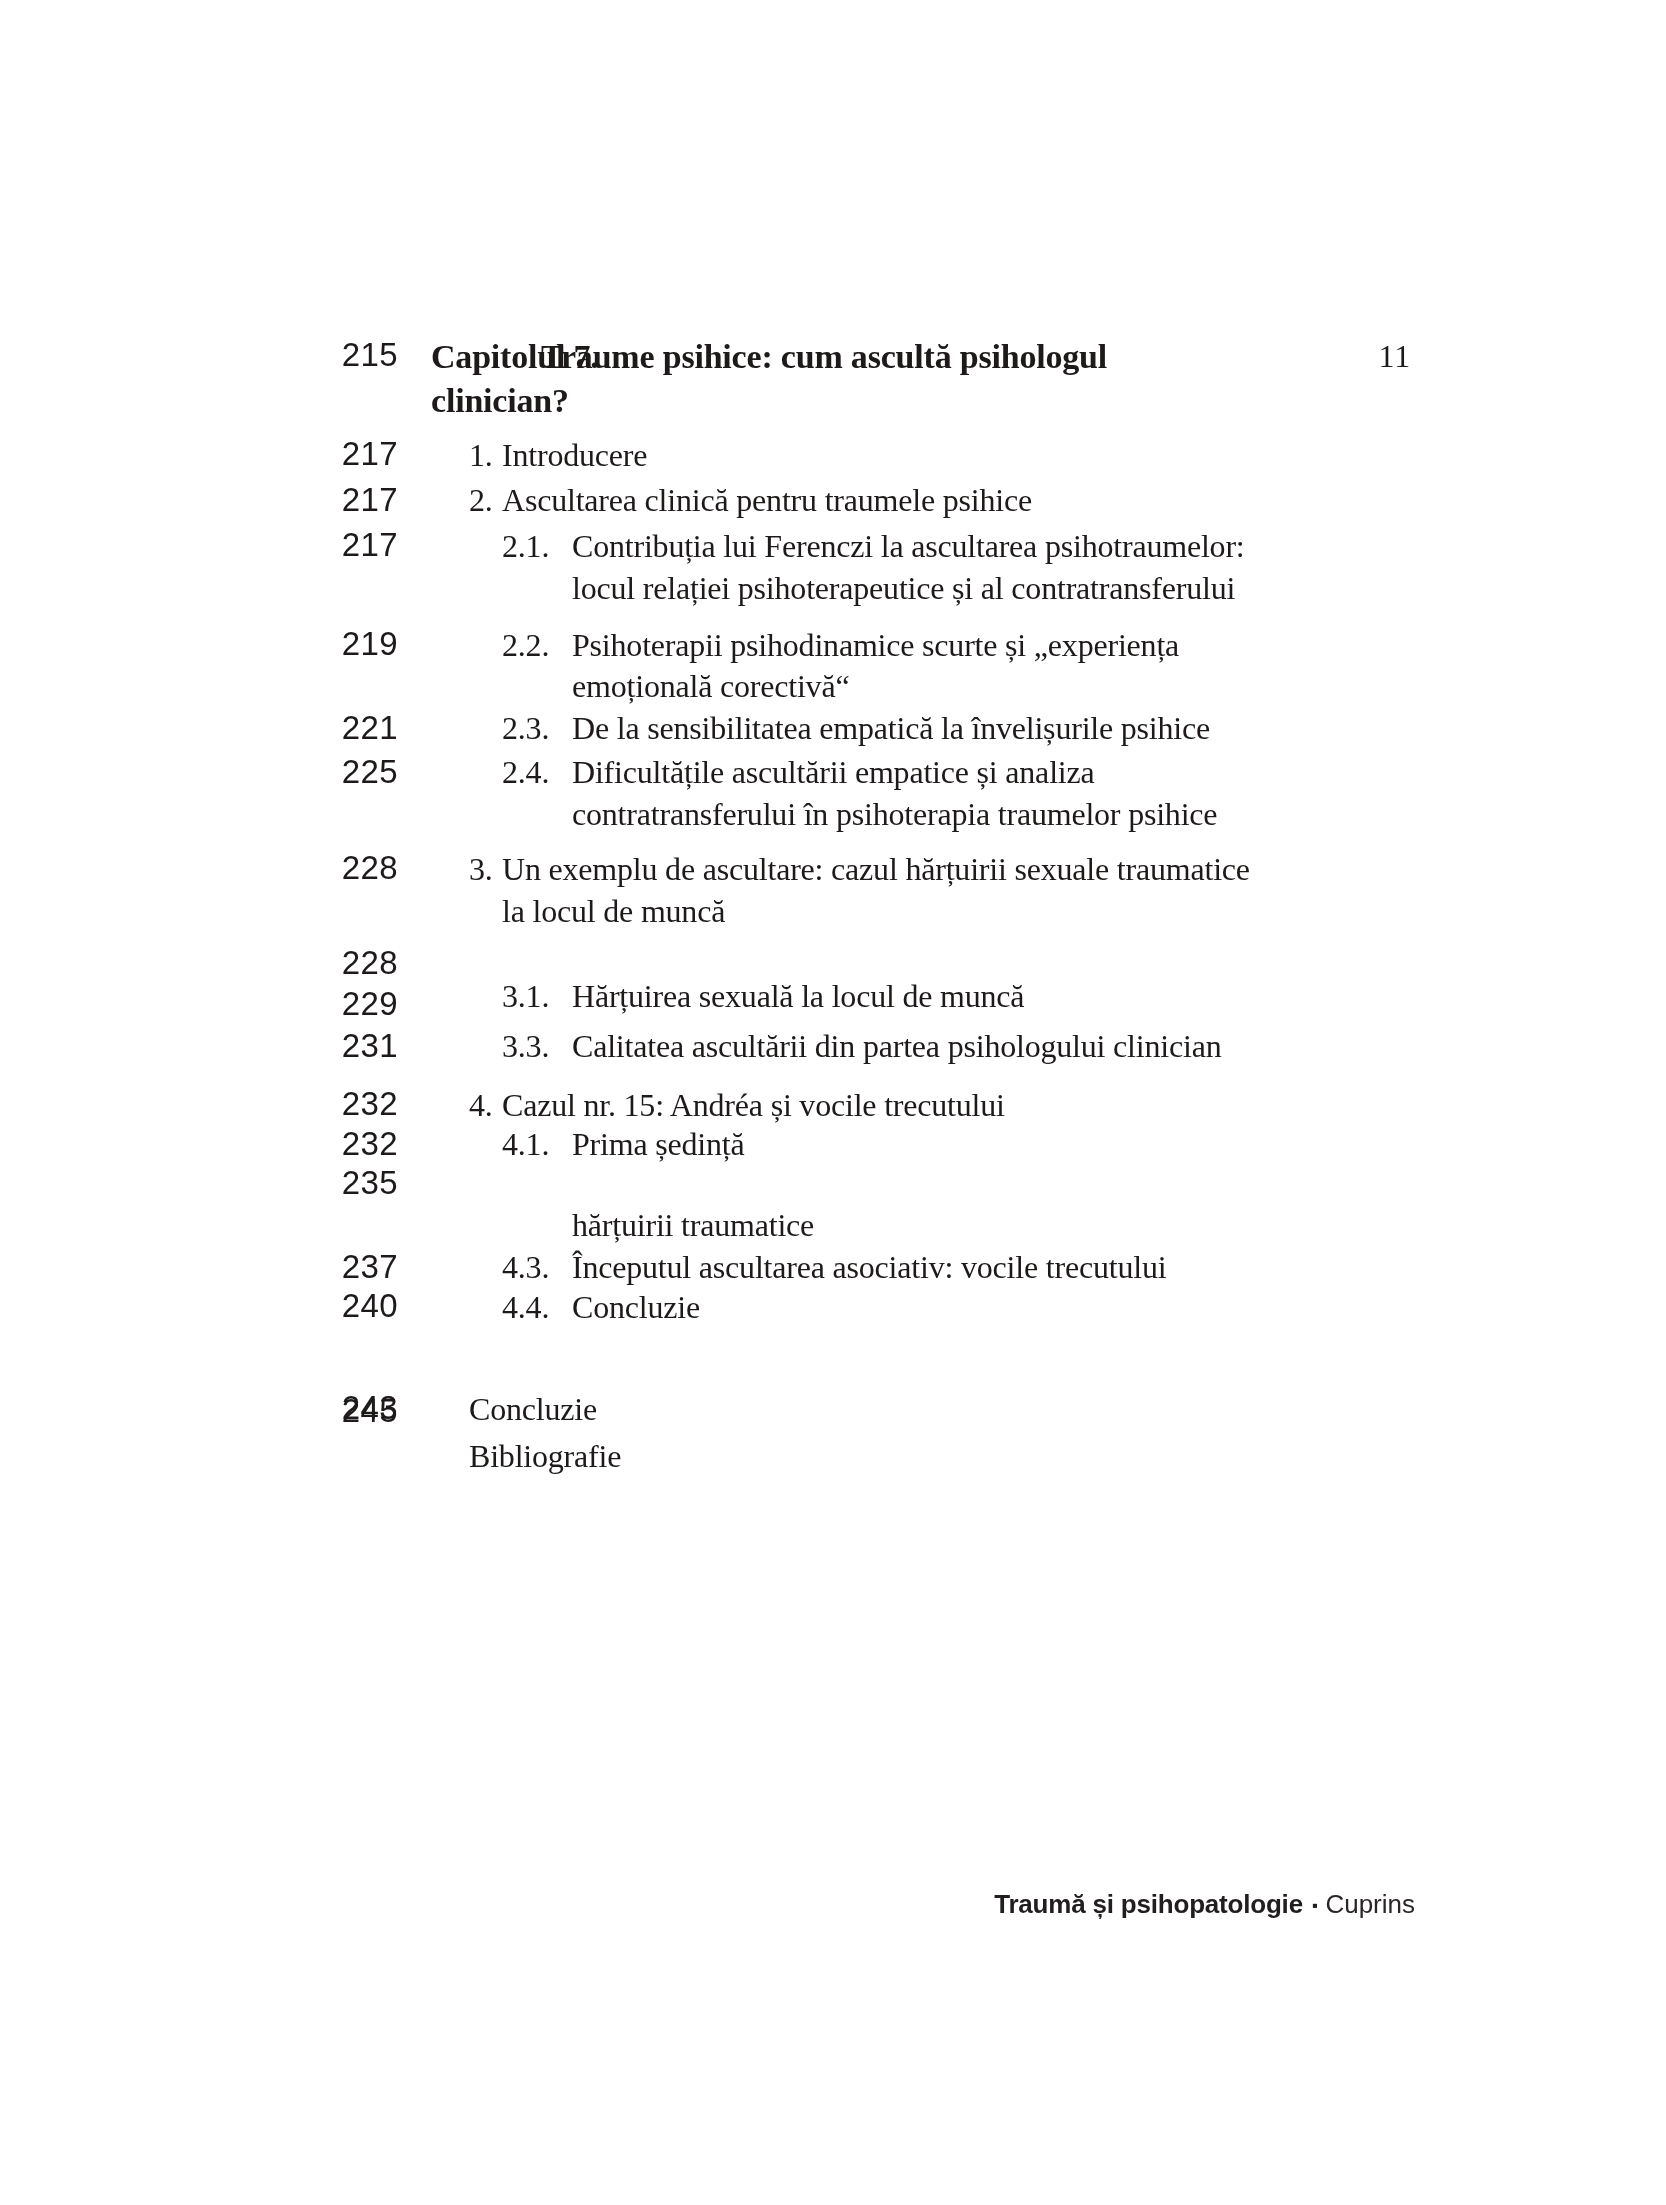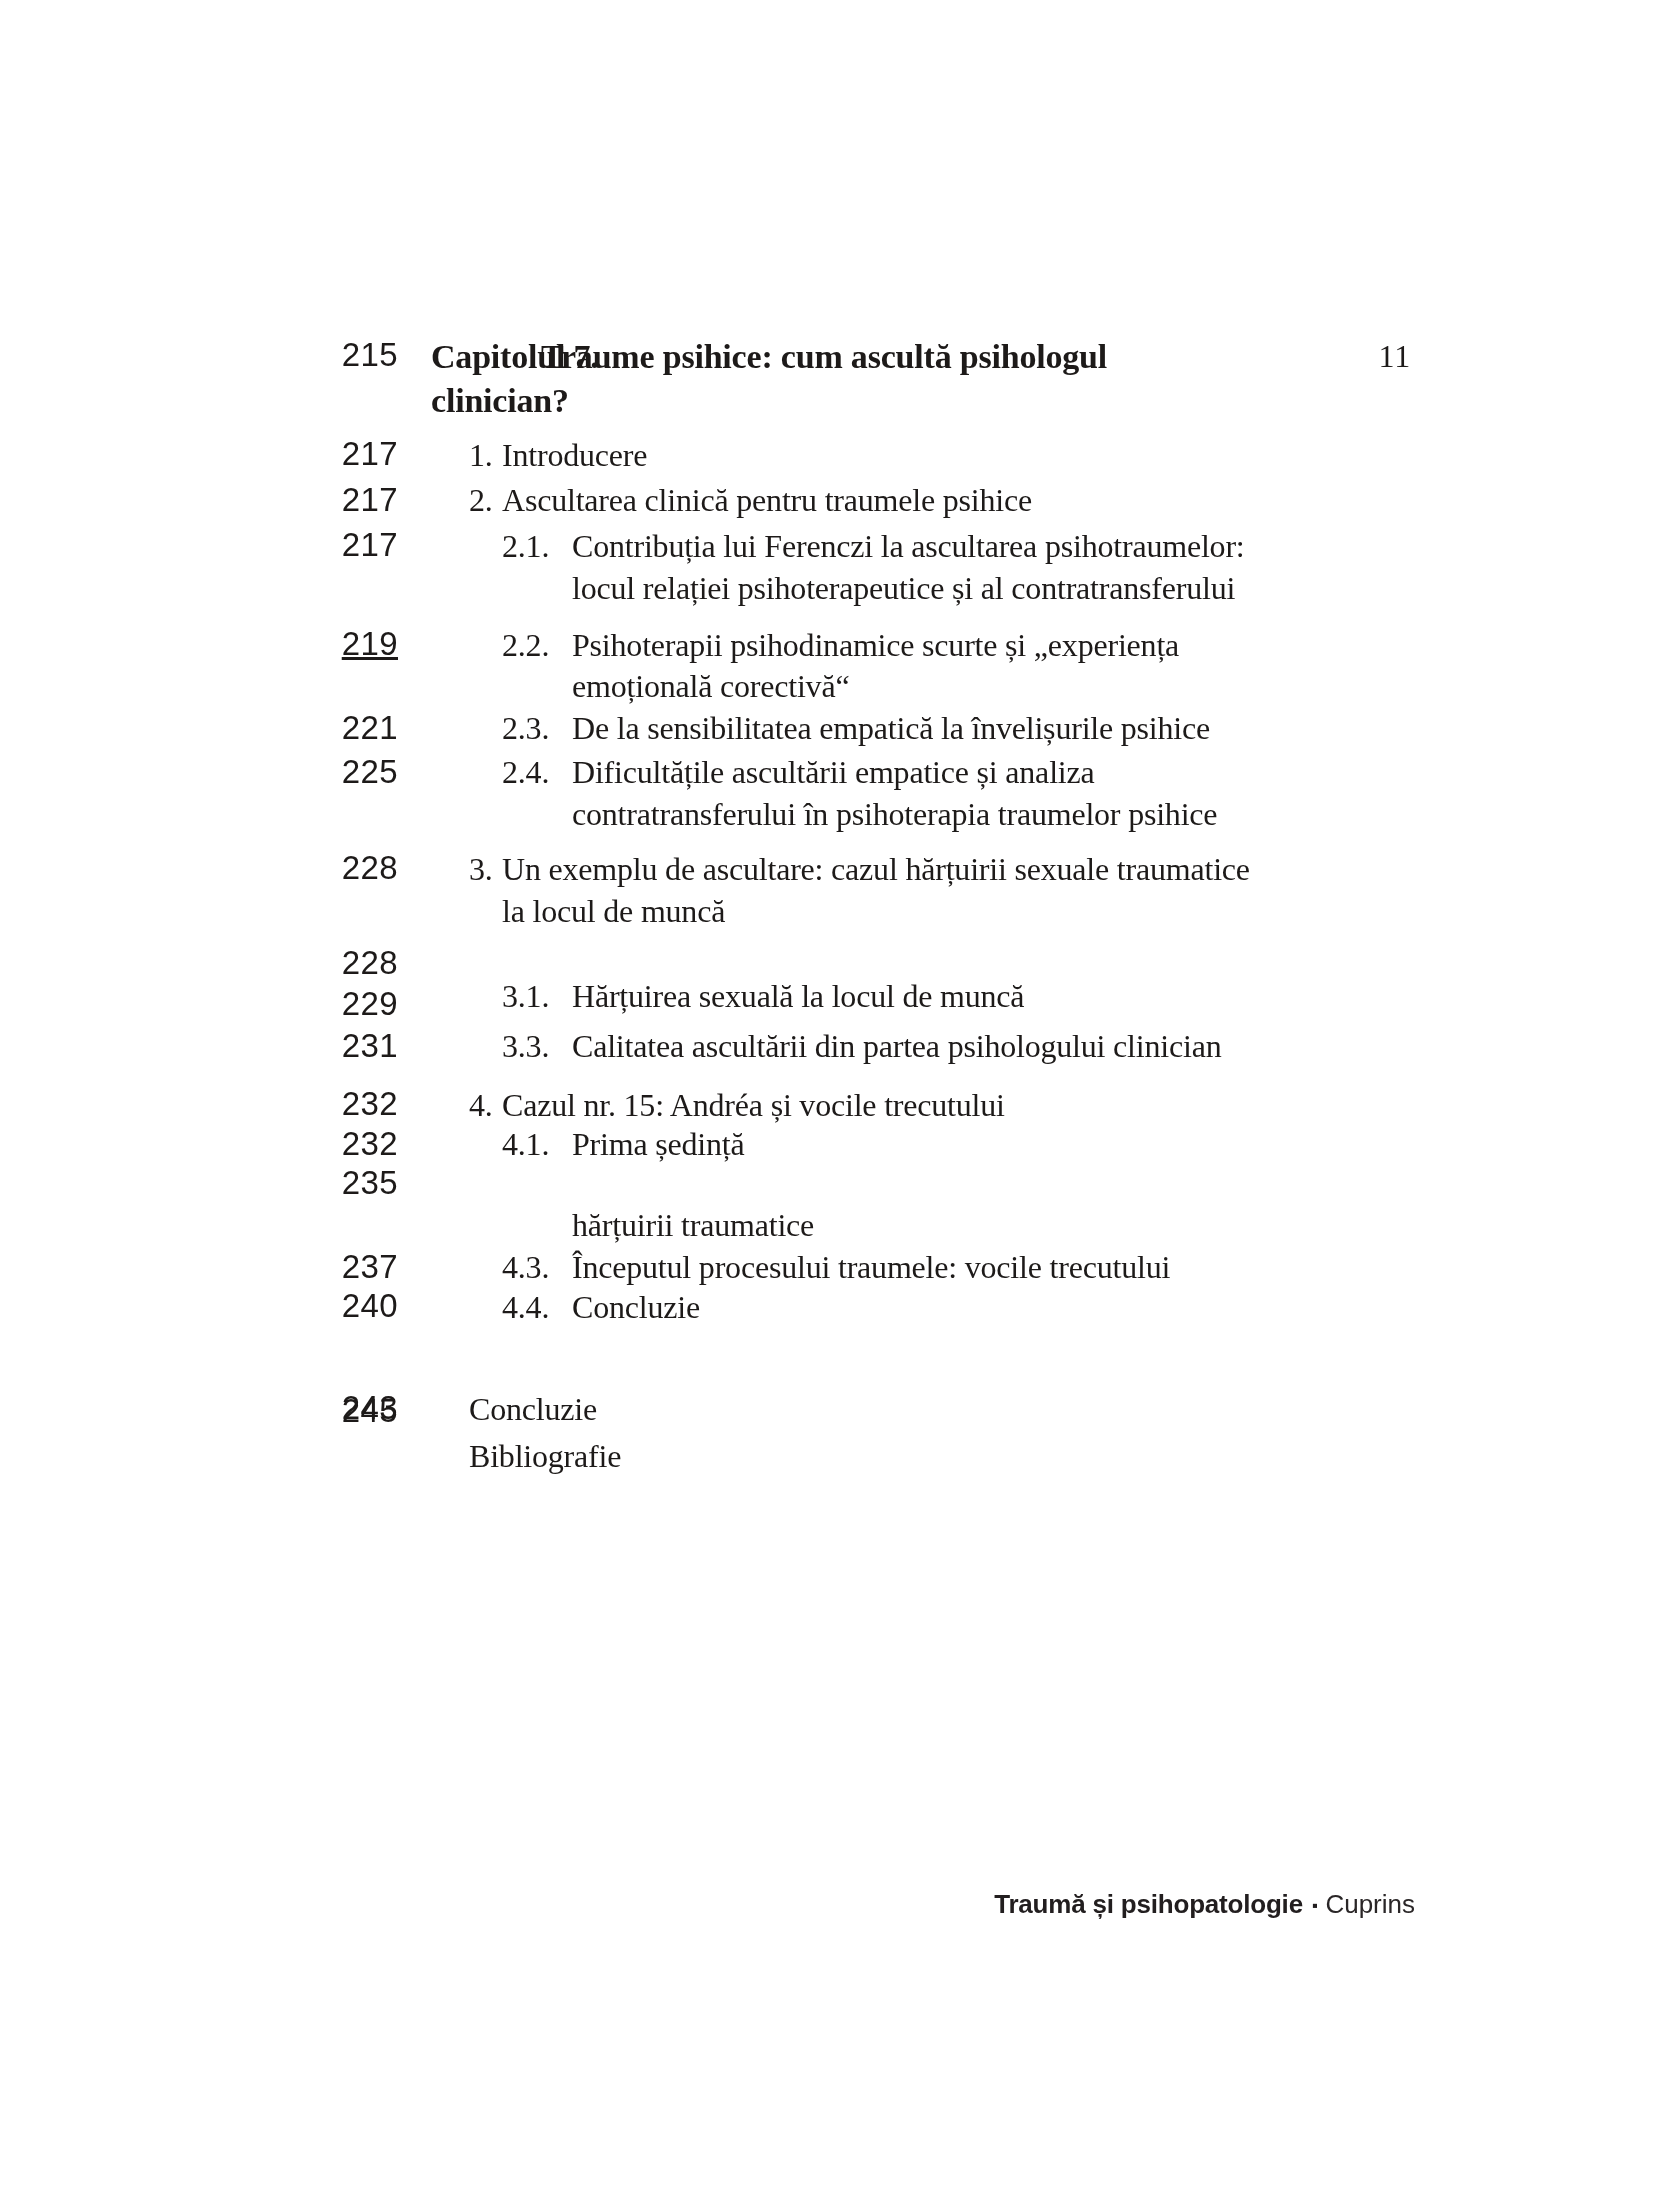--- a/index.html
+++ b/index.html
@@ -67,21 +67,21 @@
       <div class="pagenum" style="top: 338px;">215</div>
       <div class="tline chapter" style="top: 340px; left: 541px;"><span class="tnum" style="left: -110px;">Capitolul 7.</span><span>Traume psihice: cum ascultă psihologul</span></div>
       <div class="tline chapter" style="top: 384px; left: 431px;"><span>clinician?</span></div>
       <div class="pagenum" style="top: 437px;">217</div>
       <div class="tline s1" style="top: 439px; left: 502px;"><span class="tnum" style="left: -33px;">1.</span><span>Introducere</span></div>
       <div class="pagenum" style="top: 483px;">217</div>
       <div class="tline s1" style="top: 484px; left: 502px;"><span class="tnum" style="left: -33px;">2.</span><span>Ascultarea clinică pentru traumele psihice</span></div>
       <div class="pagenum" style="top: 528px;">217</div>
       <div class="tline s2" style="top: 530px; left: 572px;"><span class="tnum" style="left: -70px;">2.1.</span><span>Contribuția lui Ferenczi la ascultarea psihotraumelor:</span></div>
       <div class="tline s2" style="top: 572px; left: 572px;"><span>locul relației psihoterapeutice și al contratransferului</span></div>
-      <div class="pagenum" style="top: 627px; text-decoration: underline;">219</div>
+      <div class="pagenum" style="top: 627px;">219</div>
       <div class="tline s2" style="top: 629px; left: 572px;"><span class="tnum" style="left: -70px;">2.2.</span><span>Psihoterapii psihodinamice scurte și „experiența</span></div>
       <div class="tline s2" style="top: 670px; left: 572px;"><span>emoțională corectivă“</span></div>
       <div class="pagenum" style="top: 711px;">221</div>
       <div class="tline s2" style="top: 712px; left: 572px;"><span class="tnum" style="left: -70px;">2.3.</span><span>De la sensibilitatea empatică la învelișurile psihice</span></div>
       <div class="pagenum" style="top: 755px;">225</div>
       <div class="tline s2" style="top: 756px; left: 572px;"><span class="tnum" style="left: -70px;">2.4.</span><span>Dificultățile ascultării empatice și analiza</span></div>
       <div class="tline s2" style="top: 798px; left: 572px;"><span>contratransferului în psihoterapia traumelor psihice</span></div>
       <div class="pagenum" style="top: 851px;">228</div>
       <div class="tline s1" style="top: 853px; left: 502px;"><span class="tnum" style="left: -33px;">3.</span><span>Un exemplu de ascultare: cazul hărțuirii sexuale traumatice</span></div>
       <div class="tline s1" style="top: 895px; left: 502px;"><span>la locul de muncă</span></div>
@@ -90,21 +90,21 @@
       <div class="pagenum" style="top: 987px;">229</div>
       <div class="pagenum" style="top: 1029px;">231</div>
       <div class="tline s2" style="top: 1030px; left: 572px;"><span class="tnum" style="left: -70px;">3.3.</span><span>Calitatea ascultării din partea psihologului clinician</span></div>
       <div class="pagenum" style="top: 1087px;">232</div>
       <div class="tline s1" style="top: 1089px; left: 502px;"><span class="tnum" style="left: -33px;">4.</span><span>Cazul nr. 15: Andréa și vocile trecutului</span></div>
       <div class="pagenum" style="top: 1127px;">232</div>
       <div class="tline s2" style="top: 1128px; left: 572px;"><span class="tnum" style="left: -70px;">4.1.</span><span>Prima ședință</span></div>
       <div class="pagenum" style="top: 1166px;">235</div>
       <div class="tline s2" style="top: 1209px; left: 572px;"><span>hărțuirii traumatice</span></div>
       <div class="pagenum" style="top: 1250px;">237</div>
-      <div class="tline s2" style="top: 1251px; left: 572px;"><span class="tnum" style="left: -70px;">4.3.</span><span>Începutul procesului traumele: vocile trecutului</span></div>
+      <div class="tline s2" style="top: 1251px; left: 572px;"><span class="tnum" style="left: -70px;">4.3.</span><span>Începutul ascultarea asociativ: vocile trecutului</span></div>
       <div class="pagenum" style="top: 1289px;">240</div>
       <div class="tline s2" style="top: 1291px; left: 572px;"><span class="tnum" style="left: -70px;">4.4.</span><span>Concluzie</span></div>
       <div class="pagenum" style="top: 1391px;">243</div>
       <div class="tline plain" style="top: 1393px; left: 469px;"><span>Concluzie</span></div>
       <div class="pagenum" style="top: 1394px;">245</div>
       <div class="tline plain" style="top: 1440px; left: 469px;"><span>Bibliografie</span></div>
     </div>
 
   <div id="footer">
     <span class="book">Traumă și psihopatologie</span><span class="sep">▪</span><span class="section">Cuprins</span>

